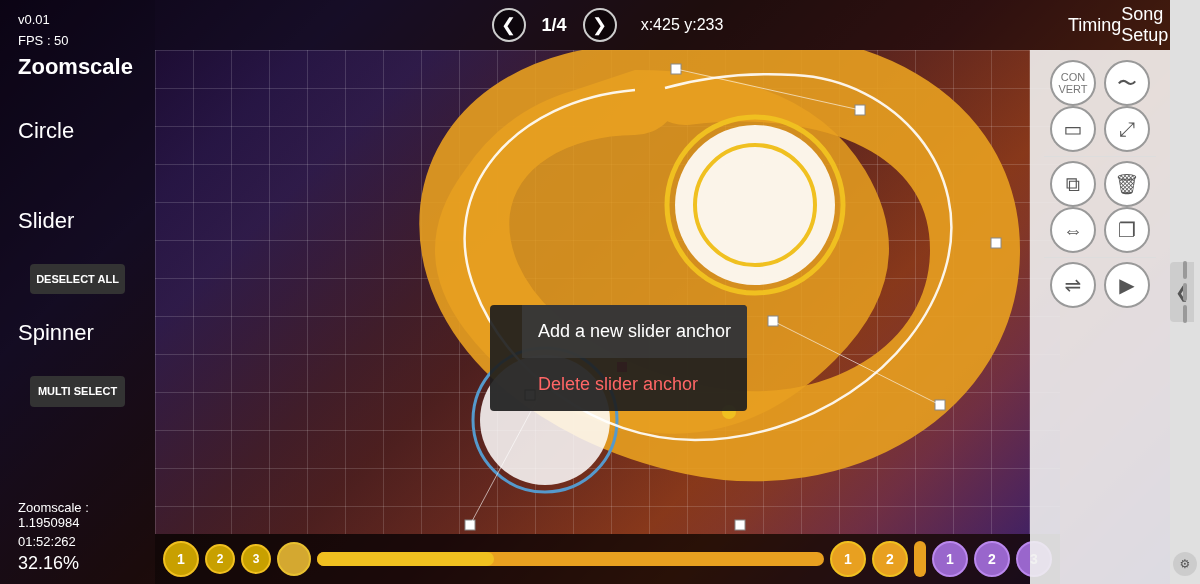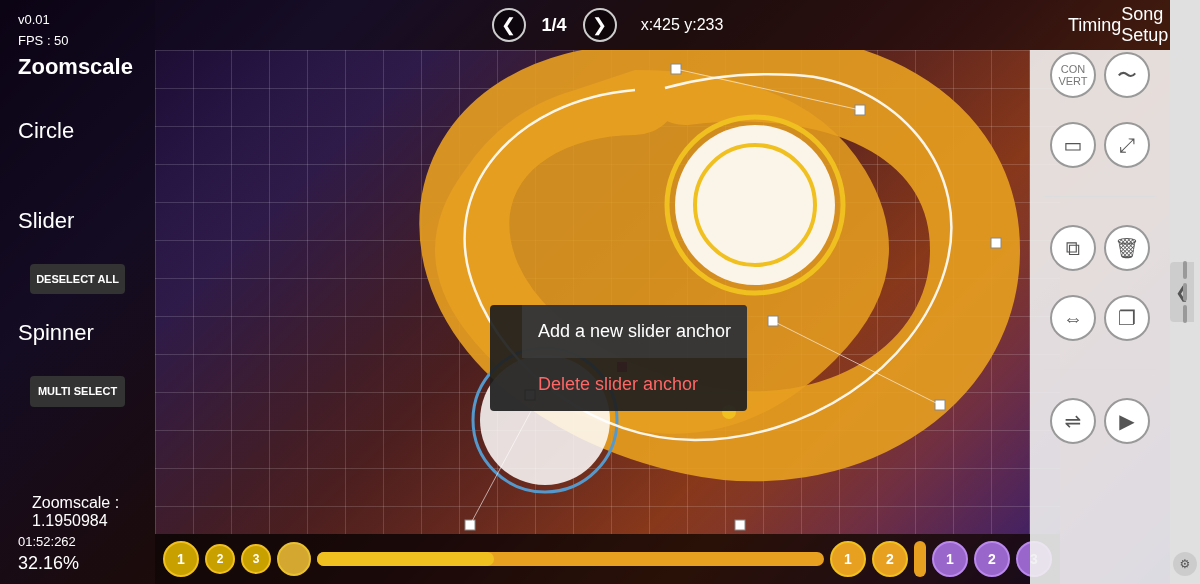--- a/index.html
+++ b/index.html
@@ -81,23 +81,22 @@
       text-align: center;
       padding: 8px 6px;
       margin: 8px 12px 0 12px;
       border-radius: 4px;
       cursor: pointer;
       line-height: 1.3;
     }
 
     .zoom-text {
       color: white;
-      font-size: 16px;
+      font-size: 13px;
       padding: 8px 10px 2px 10px;
-      margin-left: 14px;
     }
 
     .time-text {
       color: white;
       font-size: 13px;
       padding: 2px 10px;
     }
 
     .percent-text {
       color: white;
@@ -172,22 +171,22 @@
       position: absolute;
       right: 0;
       top: 50px;
       width: 140px;
       height: 534px;
       background: rgba(240,240,240,0.9);
       z-index: 10;
       display: flex;
       flex-direction: column;
       align-items: center;
-      padding: 2px 0;
-      gap: 24px;
+      padding: 10px 0;
+      gap: 0;
     }
 
     .right-icon-row {
       display: flex;
       gap: 8px;
       align-items: center;
     }
 
     .right-icon-btn {
       width: 46px;

